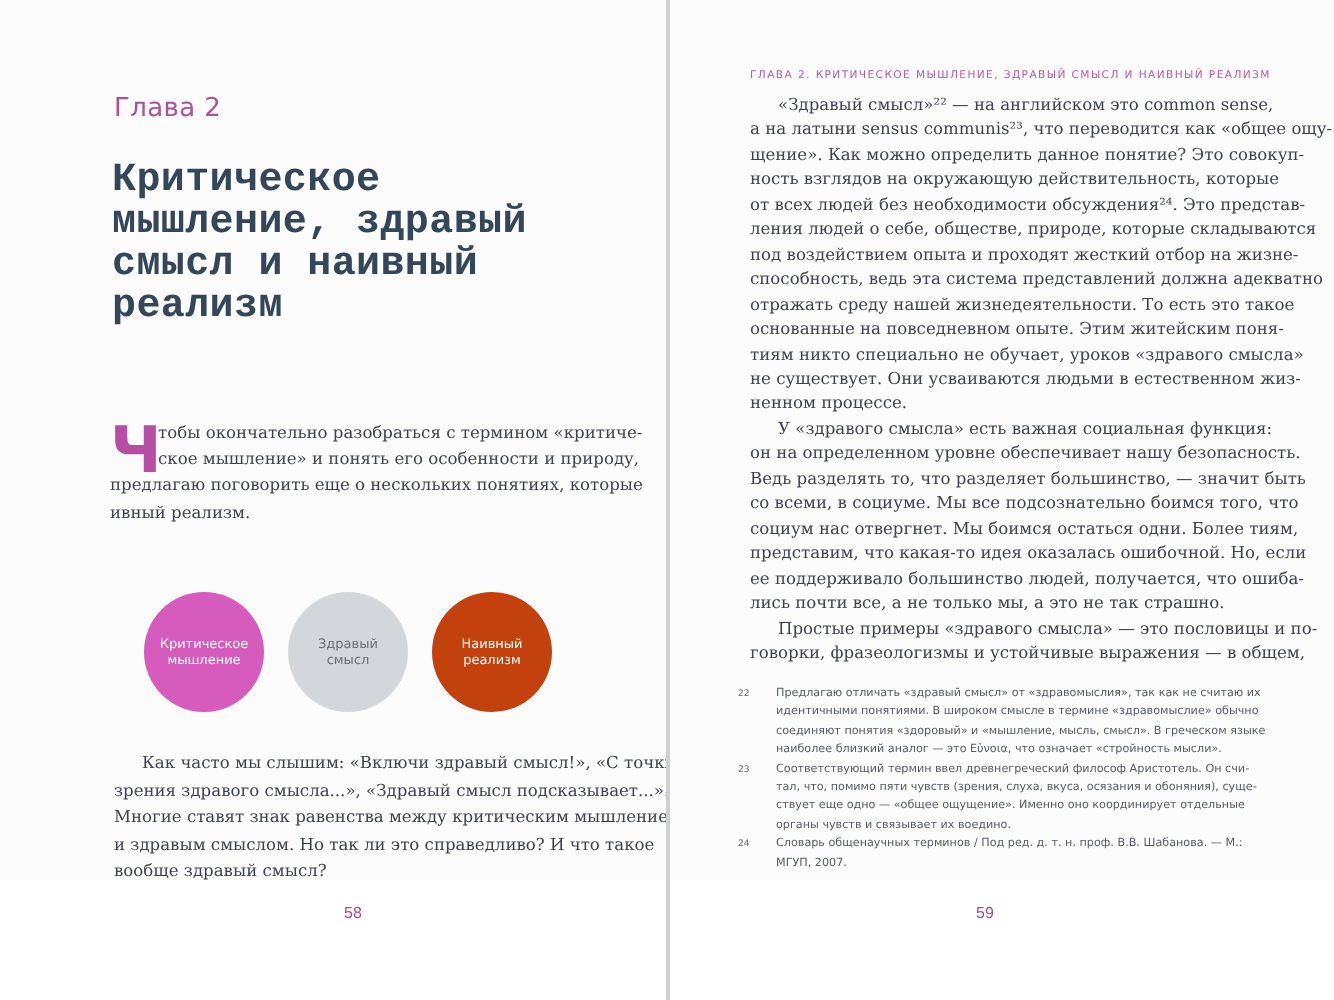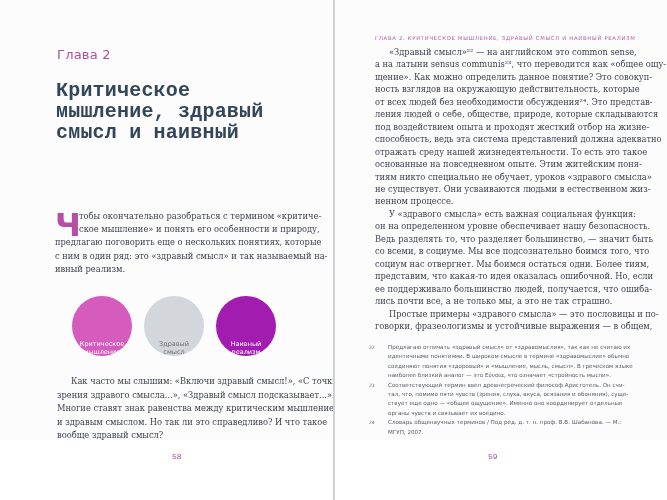--- a/index.html
+++ b/index.html
@@ -28,35 +28,35 @@
   }
   .intro .line { display: block; white-space: nowrap; }
   .dropcap {
     position: absolute; left: 55px; top: 212px;
     font-family: "DejaVu Sans", sans-serif; font-weight: bold;
     font-size: 32px; line-height: 26px; color: #b64ea5;
   }
   .circles { position: absolute; left: 72px; top: 296px; width: 200px; height: 60px; }
   .circle {
     position: absolute; top: 0; width: 60px; height: 60px; border-radius: 50%;
-    display: flex; align-items: flex-end; justify-content: center; text-align: center;
+    display: flex; align-items: center; justify-content: center; text-align: center;
     font-family: "DejaVu Sans", sans-serif; font-size: 6.5px; line-height: 8px;
     padding: 0 4px;
   }
   .circle.c1 { left: 0; }
   .circle.c2 { left: 72px; }
   .circle.c3 { left: 144px; }
 
   .para2 {
     position: absolute; left: 57px; top: 375px; width: 241px;
     font-size: 8.3px; line-height: 13.6px; color: #3e4250;
   }
   .para2 .line { display: block; white-space: nowrap; }
   .pagenum {
-    position: absolute; top: 452px; font-family: Liberation Mono, monospace;
+    position: absolute; top: 452px; font-family: Liberation Sans, sans-serif;
     font-size: 8px; color: #a04e8e;
   }
   .pagenum.left { left: 172px; }
   .pagenum.right { left: 489px; }
 
   
   .running-head {
     position: absolute; left: 376px; top: 35px;
     font-family: "DejaVu Sans", sans-serif; font-size: 5.3px; letter-spacing: 0.7px;
     color: #b45ca3; white-space: nowrap; text-transform: uppercase;
@@ -78,39 +78,39 @@
 </head>
 <body>
 
 <div class="spread">
   <div class="page left">
     <div class="chapter-label">Глава 2</div>
     <div class="chapter-title">
       <div>Критическое</div>
       <div>мышление, здравый</div>
       <div>смысл и наивный</div>
+      <div>реализм</div>
     </div>
 
     <div class="dropcap">Ч</div>
     <div class="intro">
       <span class="line" style="padding-left:24px">тобы окончательно разобраться с термином «критиче-</span>
       <span class="line" style="padding-left:24px">ское мышление» и понять его особенности и природу,</span>
       <span class="line">предлагаю поговорить еще о нескольких понятиях, которые</span>
-      <span class="line">с ним в один ряд: это «здравый смысл» и так называемый на-</span>
       <span class="line">ивный реализм.</span>
     </div>
 
     <div class="circles">
       <div class="circle c1" style="background: rgb(213, 91, 189); color: rgb(255, 255, 255);">
           <span>Критическое мышление</span>
         </div>
       <div class="circle c2" style="background: rgb(211, 214, 218); color: rgb(106, 111, 120);">
           <span>Здравый смысл</span>
         </div>
-      <div class="circle c3" style="background: #a21caf; color: rgb(255, 255, 255);">
+      <div class="circle c3" style="background: #c2410c; color: rgb(255, 255, 255);">
           <span>Наивный реализм</span>
         </div>
     </div>
 
     <div class="para2">
       <span class="line indent">Как часто мы слышим: «Включи здравый смысл!», «С точки</span>
       <span class="line">зрения здравого смысла...», «Здравый смысл подсказывает...».</span>
       <span class="line">Многие ставят знак равенства между критическим мышлением</span>
       <span class="line">и здравым смыслом. Но так ли это справедливо? И что такое</span>
       <span class="line">вообще здравый смысл?</span>

